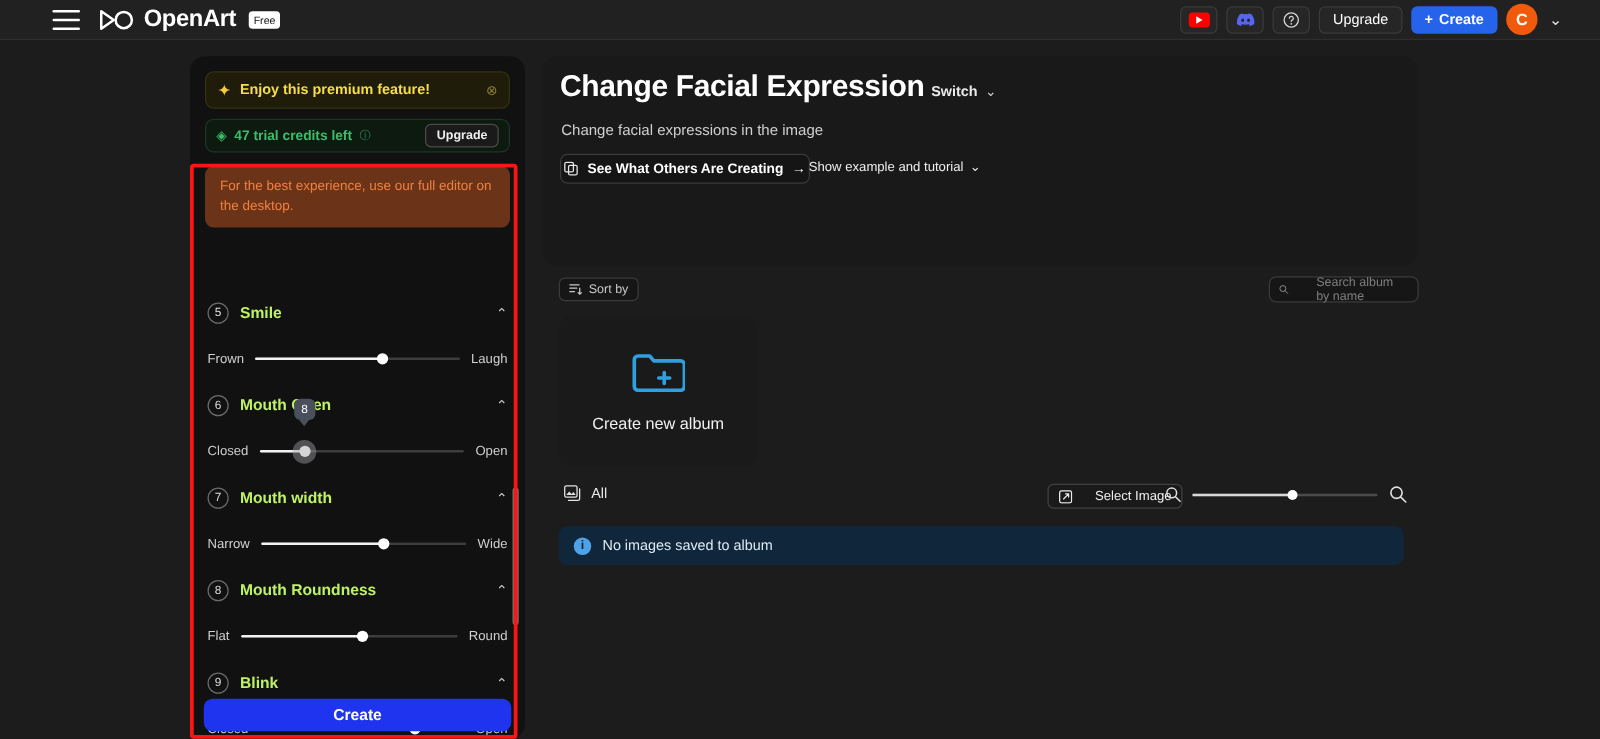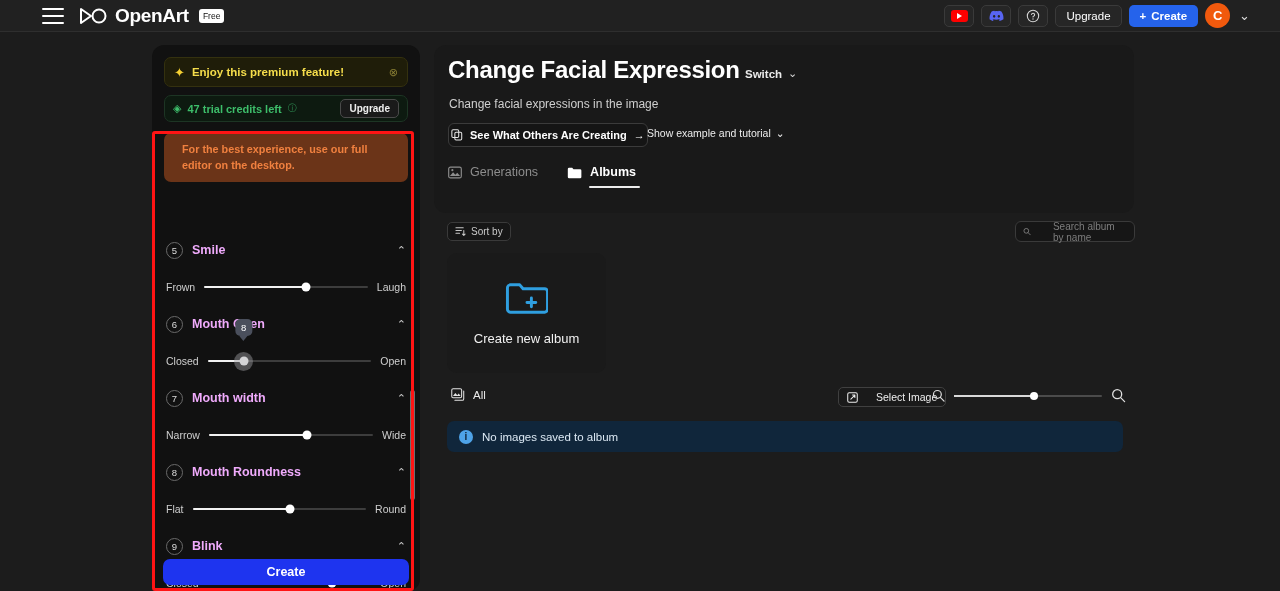--- a/index.html
+++ b/index.html
@@ -89,38 +89,38 @@
   .credits-i { color: #2f8d52; font-size: 9px; }
   .upgrade-btn-sm {
     margin-left: auto; height: 19px; border: 1px solid #4a4a4a; border-radius: 5px;
     background: #1a1a1a; color: #eee; font-size: 10px; font-weight: bold;
     padding: 0 8px; display: flex; align-items: center; cursor: pointer;
   }
   .diamond { color: #3dbd6a; font-size: 11px; }
 
   .desktop-note {
     margin: 11px 12px 0 12px; border-radius: 7px;
-    background: #6b3418; padding: 9px 18px;
-    color: #f0803f; font-size: 10.8px; font-weight: bold; line-height: 1.45;
+    background: #6b3418; padding: 9px 12px;
+    color: #f0803f; font-size: 10.8px; font-weight: normal; line-height: 1.45;
   }
 
   .slider-scroll {
     position: absolute; top: 188px; left: 0; width: 268px; height: 358px;
     overflow: hidden;
   }
   .section { padding: 0 14px; }
   .section-head {
     display: flex; align-items: center; gap: 9px; height: 34px; cursor: pointer;
   }
   .num-circle {
     width: 17px; height: 17px; border-radius: 50%; border: 1px solid #6a6a6a;
     color: #ddd; font-size: 9.5px; display: flex; align-items: center; justify-content: center;
     flex-shrink: 0;
   }
-  .section-title { color: #f0abfc; font-size: 12.5px; font-weight: bold; }
+  .section-title { color: #bef264; font-size: 12.5px; font-weight: bold; }
   .chev-up { margin-left: auto; color: #c9c9c9; font-size: 11px; }
 
   .slider-row {
     display: flex; align-items: center; gap: 9px; height: 40px; position: relative;
   }
   .slider-lbl { color: #cfcfcf; font-size: 10.5px; white-space: nowrap; }
   .track {
     flex: 1; height: 2px; background: #3d3d3d; position: relative; border-radius: 1px;
   }
   .track .fill {
@@ -441,36 +441,20 @@
     </svg>
     <span>See What Others Are Creating</span>
     <span>→</span>
   </div>
 
   <div class="show-example">
     <span>Show example and tutorial</span>
     <span>⌄</span>
   </div>
 
-  <div class="tabs">
-    <div class="tab inactive">
-      <svg width="14" height="13" viewBox="0 0 16 14">
-        <rect x="0.8" y="0.8" width="14.4" height="12.4" rx="2" fill="none" stroke="#8d8d8d" stroke-width="1.3"></rect>
-        <path d="M2.2 11l3.6-4.2 2.6 2.9 2.2-2.3 3.2 3.6z" fill="#8d8d8d"></path>
-        <circle cx="5" cy="4.3" r="1.2" fill="#8d8d8d"></circle>
-      </svg>
-      <span class="tab-lbl">Generations</span>
-    </div>
-    <div class="tab active">
-      <svg width="15" height="13" viewBox="0 0 16 14">
-        <path d="M0.8 3.2a1.4 1.4 0 0 1 1.4-1.4h3.3l1.4 1.6h7.1a1.4 1.4 0 0 1 1.4 1.4v7a1.4 1.4 0 0 1-1.4 1.4H2.2A1.4 1.4 0 0 1 .8 11.8z" fill="#fff"></path>
-      </svg>
-      <span class="tab-lbl">Albums</span>
-    </div>
-  </div>
 </div>
 
 <div class="sort-btn">
   <svg width="11" height="11" viewBox="0 0 12 12">
     <path d="M1 2h8M1 5h6M1 8h4" stroke="#c8c8c8" stroke-width="1.1" stroke-linecap="round"></path>
     <path d="M9.6 5v5.2M8.2 8.8l1.4 1.4 1.4-1.4" fill="none" stroke="#c8c8c8" stroke-width="1.1" stroke-linecap="round" stroke-linejoin="round"></path>
   </svg>
   <span>Sort by</span>
 </div>
 

